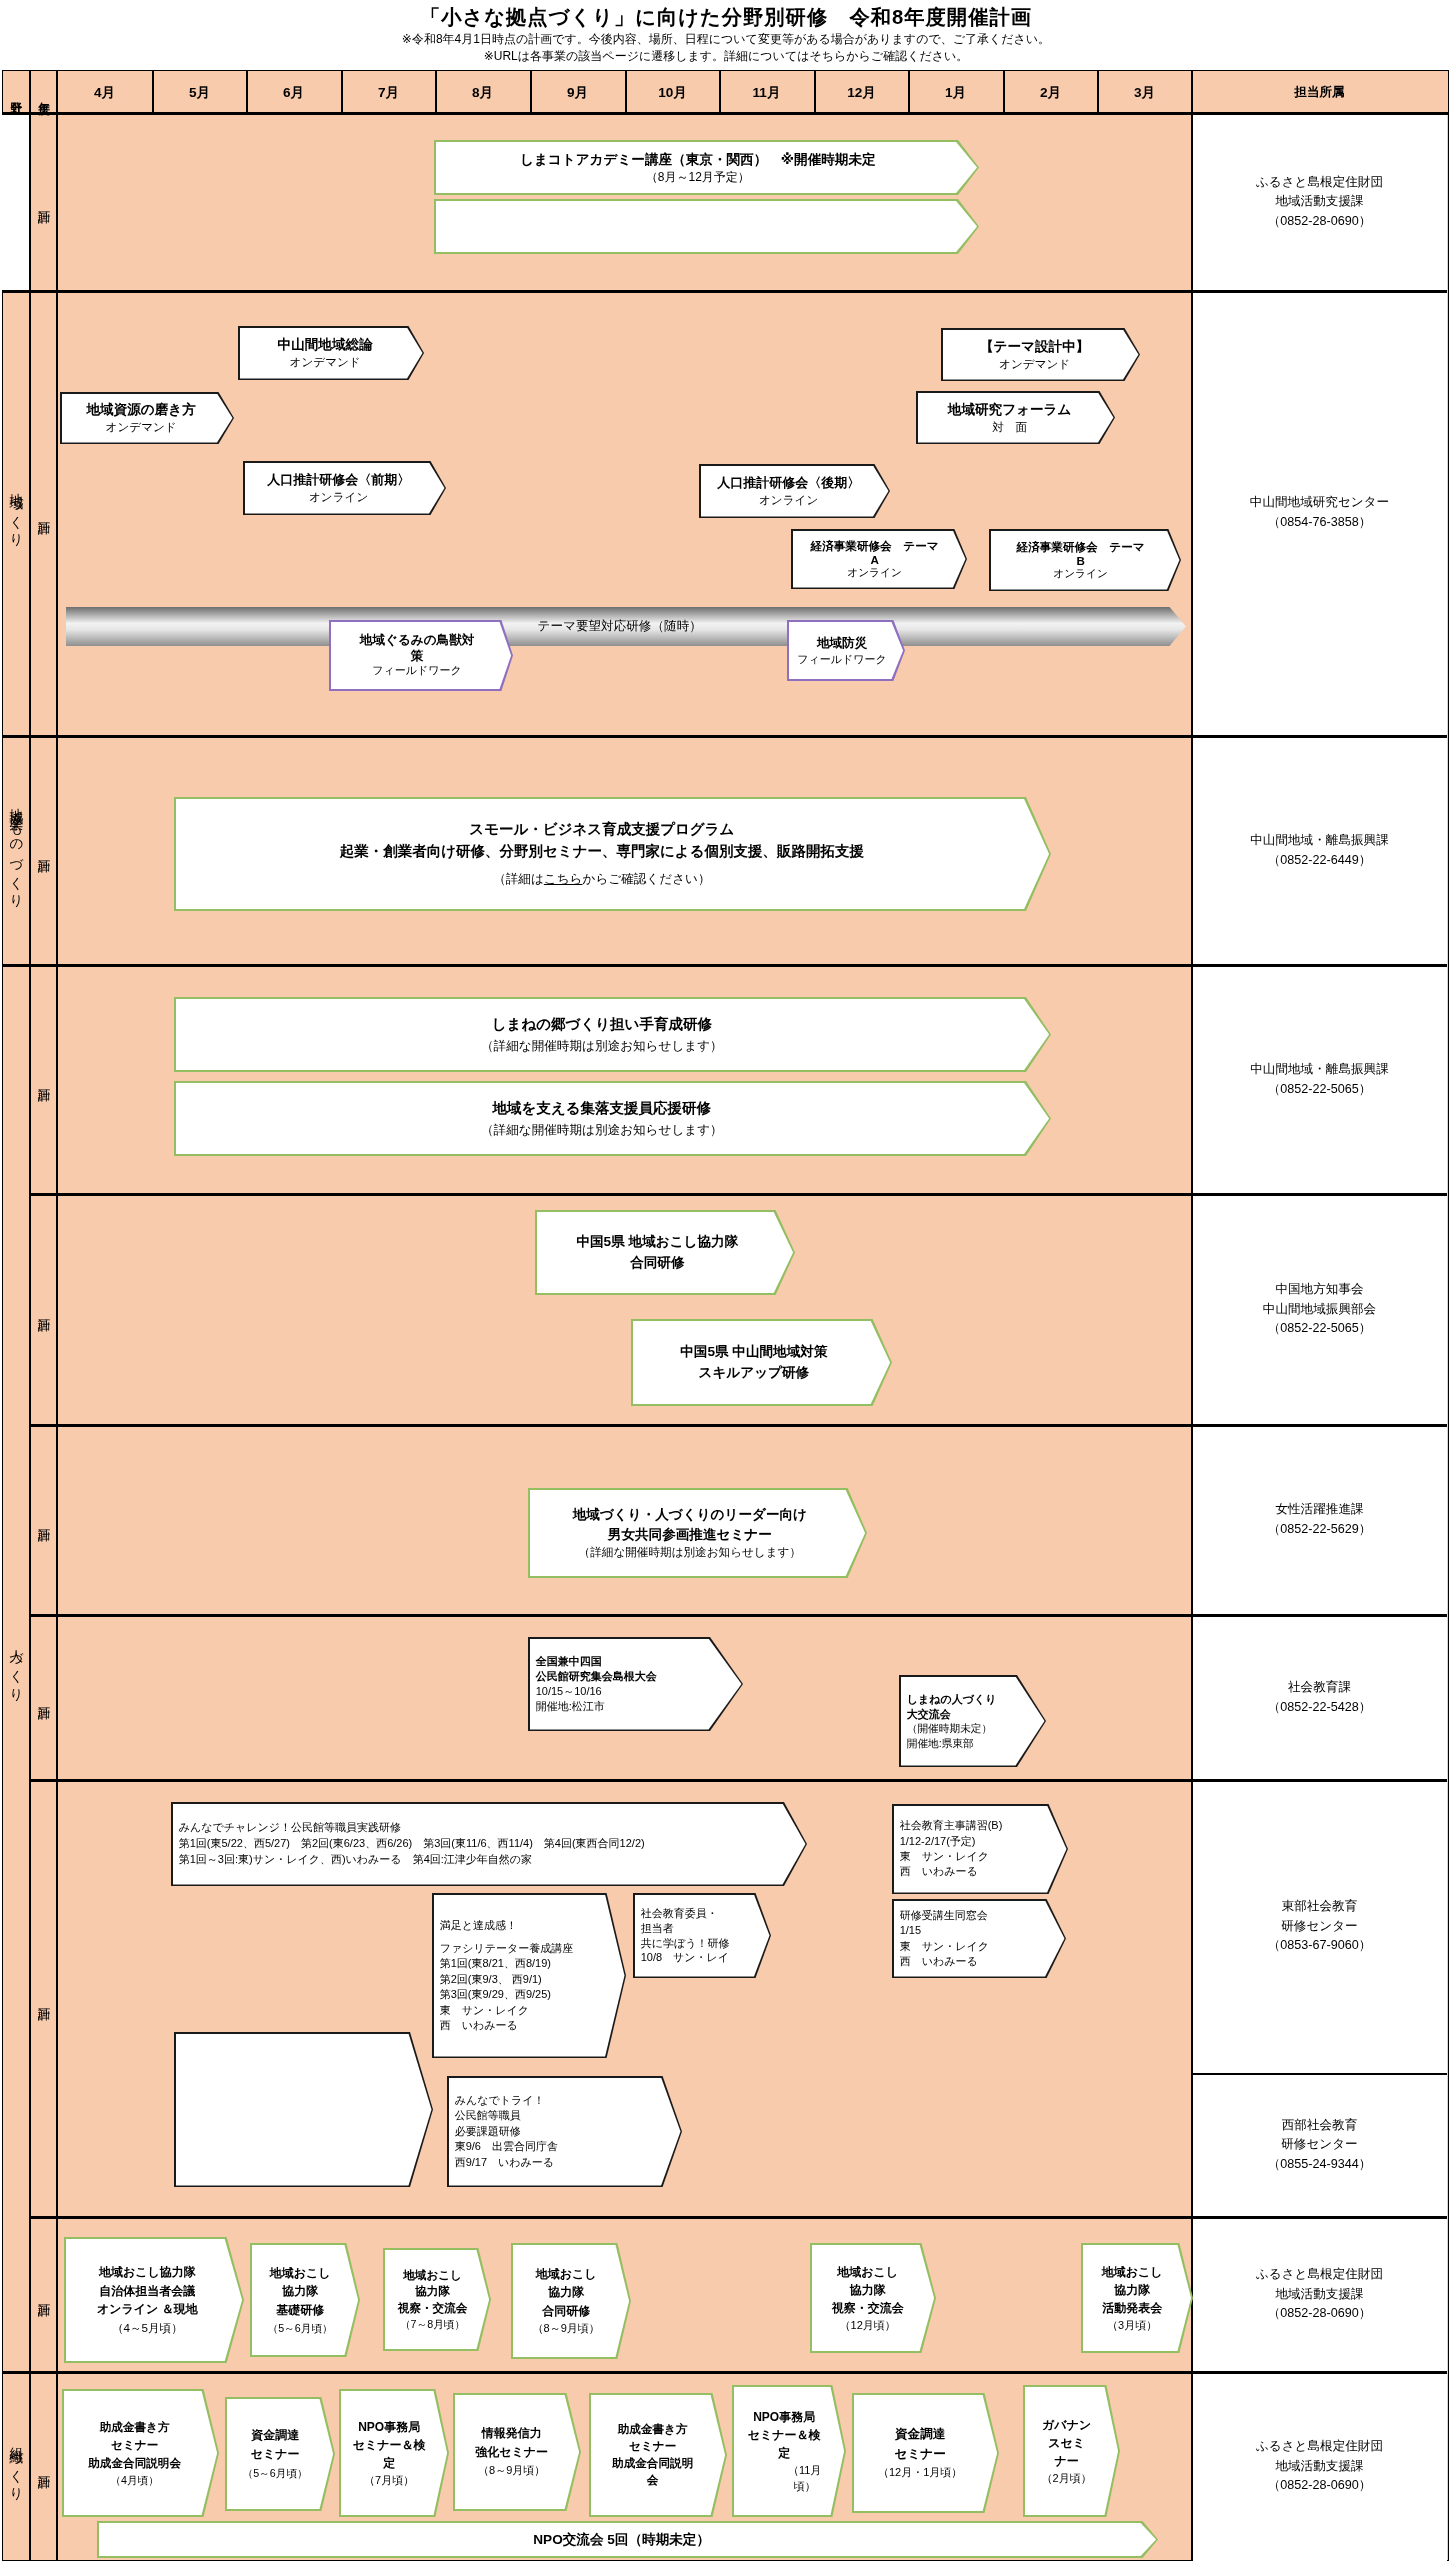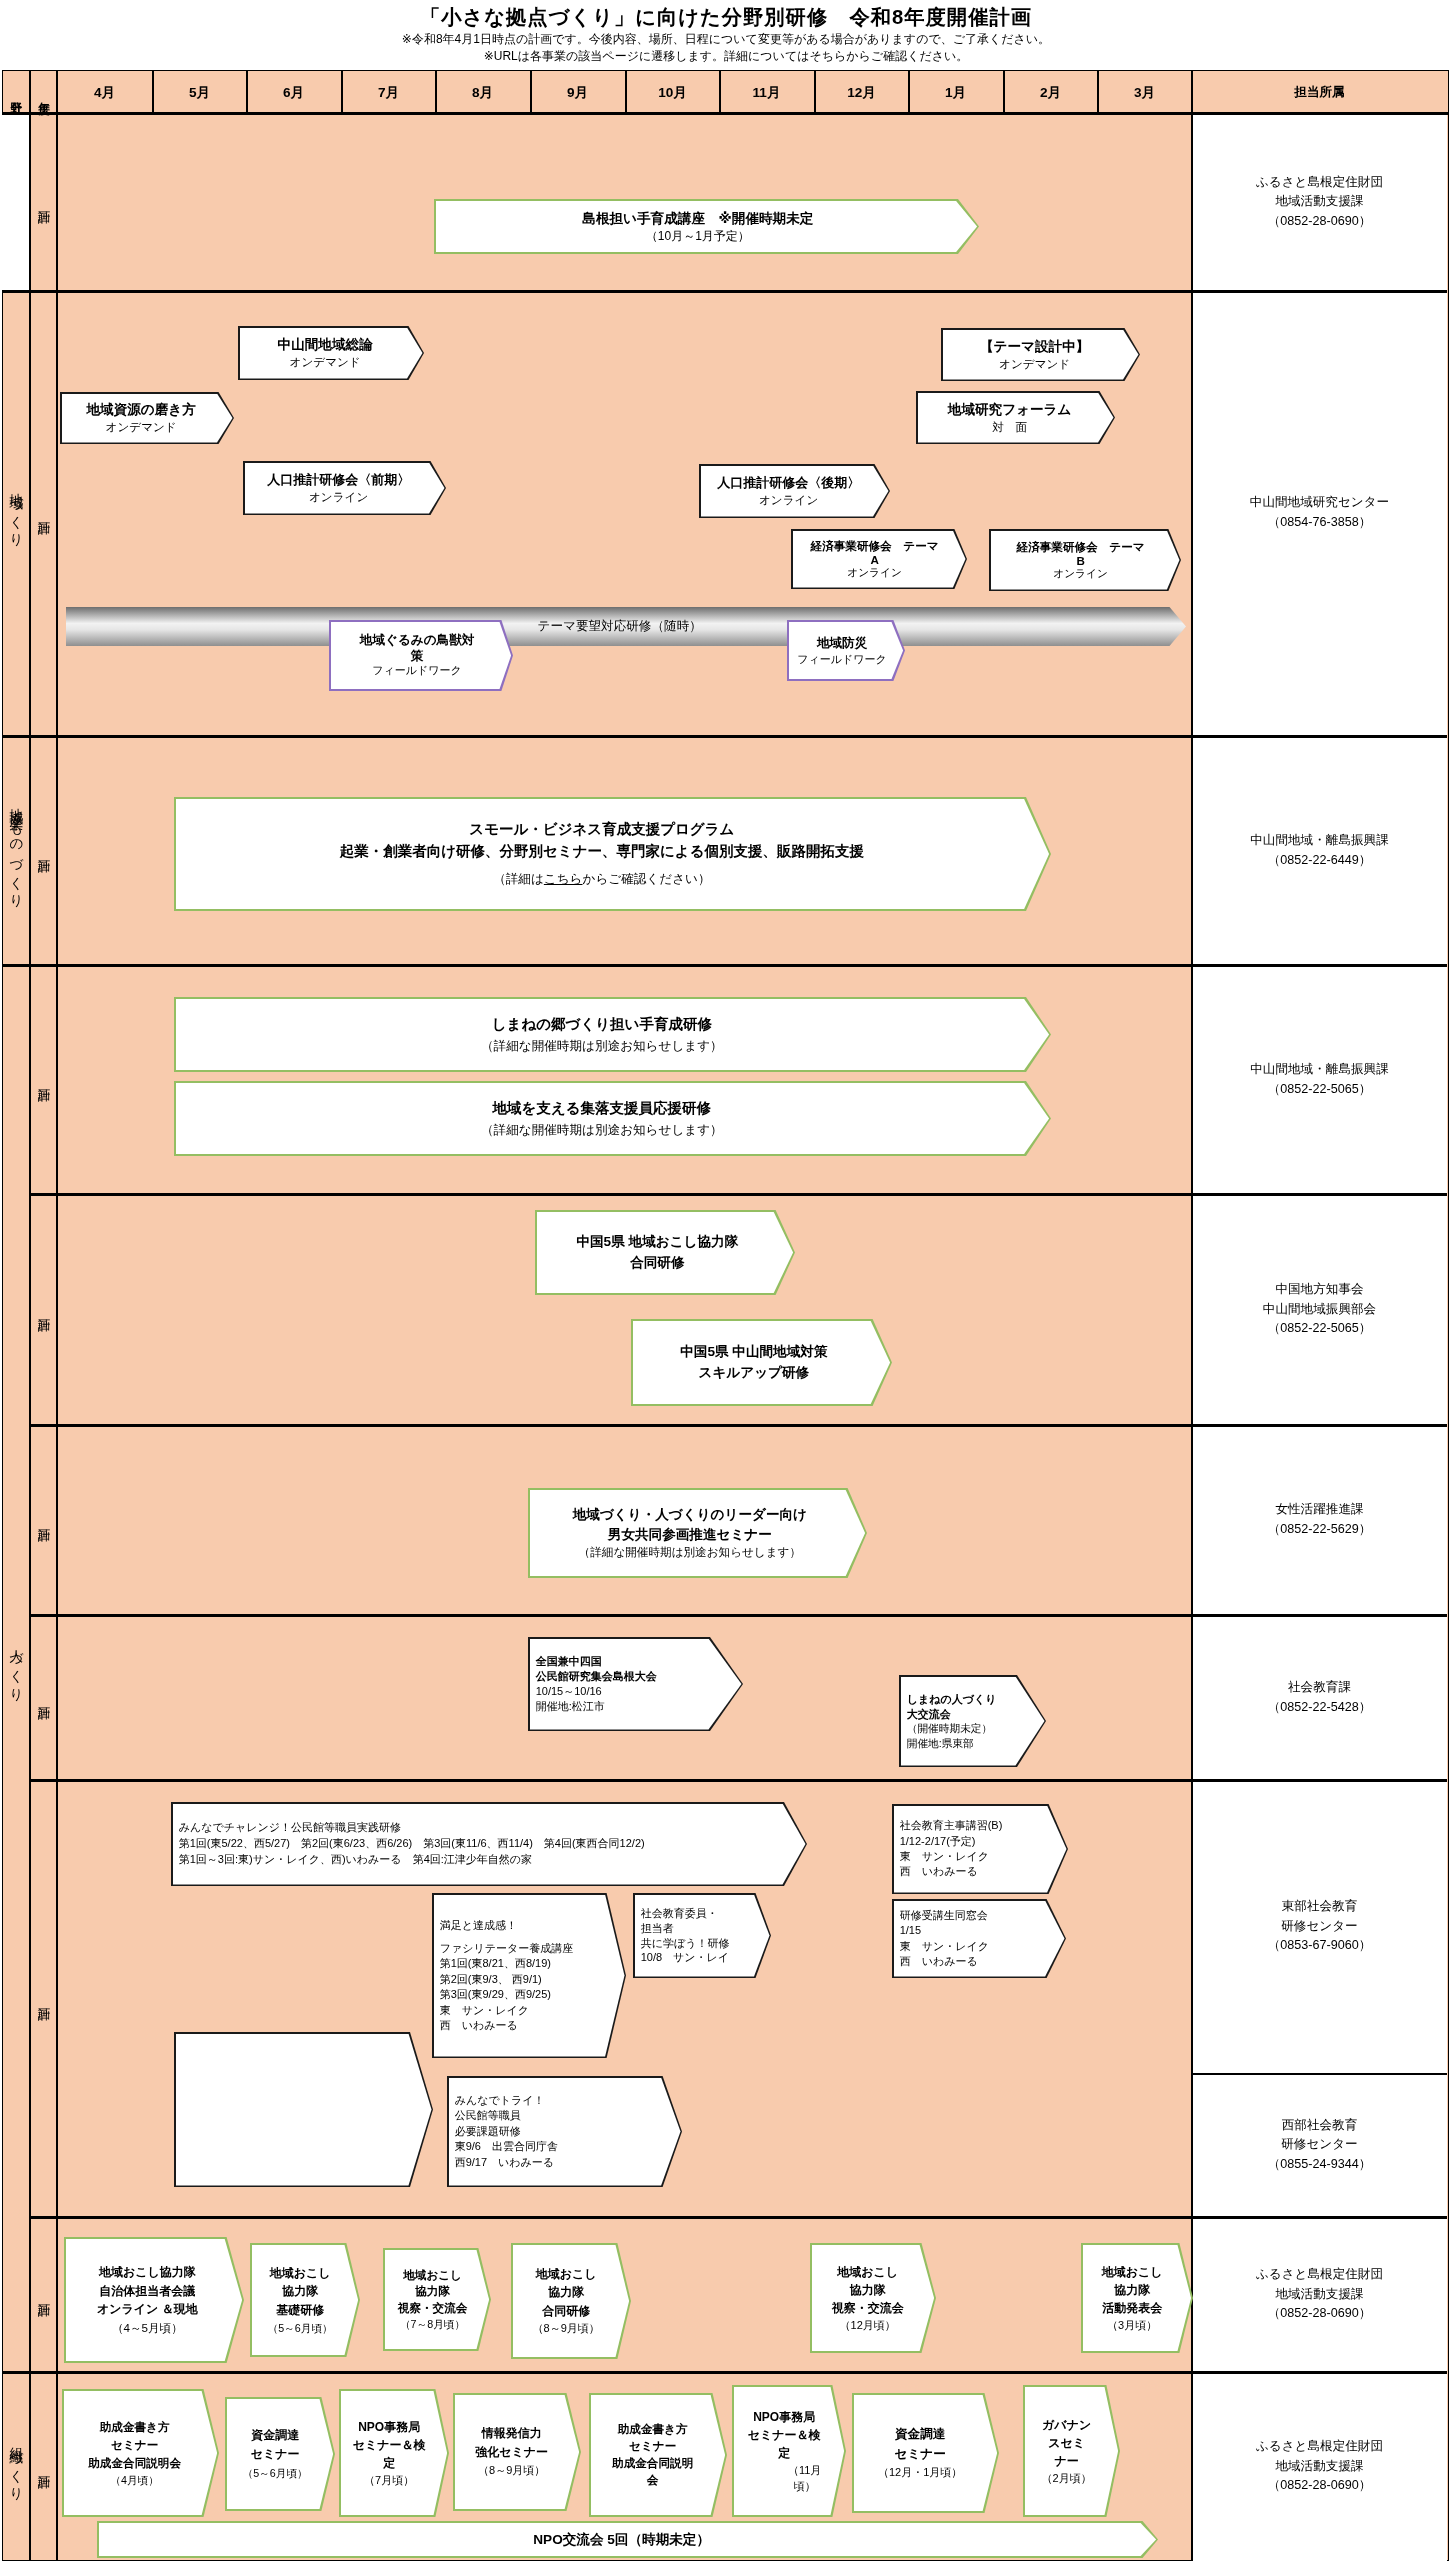--- a/index.html
+++ b/index.html
@@ -154,26 +154,29 @@
     <div style="position: absolute; left: 341px; top: 70px; width: 1.5px; height: 45px; background: rgb(0, 0, 0);"></div>
     <div style="position: absolute; left: 435px; top: 70px; width: 1.5px; height: 45px; background: rgb(0, 0, 0);"></div>
     <div style="position: absolute; left: 530px; top: 70px; width: 1.5px; height: 45px; background: rgb(0, 0, 0);"></div>
     <div style="position: absolute; left: 625px; top: 70px; width: 1.5px; height: 45px; background: rgb(0, 0, 0);"></div>
     <div style="position: absolute; left: 719px; top: 70px; width: 1.5px; height: 45px; background: rgb(0, 0, 0);"></div>
     <div style="position: absolute; left: 814px; top: 70px; width: 1.5px; height: 45px; background: rgb(0, 0, 0);"></div>
     <div style="position: absolute; left: 908px; top: 70px; width: 1.5px; height: 45px; background: rgb(0, 0, 0);"></div>
     <div style="position: absolute; left: 1003px; top: 70px; width: 1.5px; height: 45px; background: rgb(0, 0, 0);"></div>
     <div style="position: absolute; left: 1097px; top: 70px; width: 1.5px; height: 45px; background: rgb(0, 0, 0);"></div>
     <div style="position: absolute; left: 1192px; top: 2073px; width: 255px; height: 1.9px; background: rgb(0, 0, 0);"></div>
+    <div style="position: absolute; left: 434px; top: 140px; width: 545px; height: 55px; z-index: 6; clip-path: polygon(0px 0px, calc(100% - 21px) 0px, 100% 50%, calc(100% - 21px) 100%, 0px 100%); background: rgb(148, 190, 98);">
+      <div style="position: absolute; inset: 1.9px; background: rgb(255, 255, 255); clip-path: polygon(0px 0px, calc(100% - 21px) 0px, 100% 50%, calc(100% - 21px) 100%, 0px 100%);"></div>
+      <div style="position: absolute; inset: 1.9px 25px 1.9px 7.7px; display: flex; flex-direction: column; justify-content: center; align-items: center; text-align: center; line-height: 1.4;">
+        <div style="font-size: 13.6px; font-weight: 700;">しまコトアカデミー講座（東京・関西）　※開催時期未定</div>
+        <div style="font-size: 12px;">（8月～12月予定）</div>
+      </div>
+    </div>
     <div style="position: absolute; left: 434px; top: 199px; width: 545px; height: 55px; z-index: 6; clip-path: polygon(0px 0px, calc(100% - 21px) 0px, 100% 50%, calc(100% - 21px) 100%, 0px 100%); background: rgb(148, 190, 98);">
       <div style="position: absolute; inset: 1.9px; background: rgb(255, 255, 255); clip-path: polygon(0px 0px, calc(100% - 21px) 0px, 100% 50%, calc(100% - 21px) 100%, 0px 100%);"></div>
-      <div style="position: absolute; inset: 1.9px 25px 1.9px 7.7px; display: flex; flex-direction: column; justify-content: center; align-items: center; text-align: center; line-height: 1.4;">
-        <div style="font-size: 13.6px; font-weight: 700;">島根担い手育成講座　※開催時期未定</div>
-        <div style="font-size: 12px;">（10月～1月予定）</div>
-      </div>
     </div>
     <div style="position: absolute; left: 238px; top: 326px; width: 186px; height: 54px; z-index: 6; clip-path: polygon(0px 0px, calc(100% - 15.5px) 0px, 100% 50%, calc(100% - 15.5px) 100%, 0px 100%); background: rgb(26, 26, 26);">
       <div style="position: absolute; inset: 1.5px; background: rgb(255, 255, 255); clip-path: polygon(0px 0px, calc(100% - 15.5px) 0px, 100% 50%, calc(100% - 15.5px) 100%, 0px 100%);"></div>
       <div style="position: absolute; inset: 1.9px 19.4px 1.9px 7.7px; display: flex; flex-direction: column; justify-content: center; align-items: center; text-align: center; line-height: 1.4;">
         <div style="font-size: 13.6px; font-weight: 700;">中山間地域総論</div>
         <div style="font-size: 11.6px;">オンデマンド</div>
       </div>
     </div>
     <div style="position: absolute; left: 60px; top: 392px; width: 174px; height: 52px; z-index: 6; clip-path: polygon(0px 0px, calc(100% - 15.5px) 0px, 100% 50%, calc(100% - 15.5px) 100%, 0px 100%); background: rgb(26, 26, 26);">
       <div style="position: absolute; inset: 1.5px; background: rgb(255, 255, 255); clip-path: polygon(0px 0px, calc(100% - 15.5px) 0px, 100% 50%, calc(100% - 15.5px) 100%, 0px 100%);"></div>

